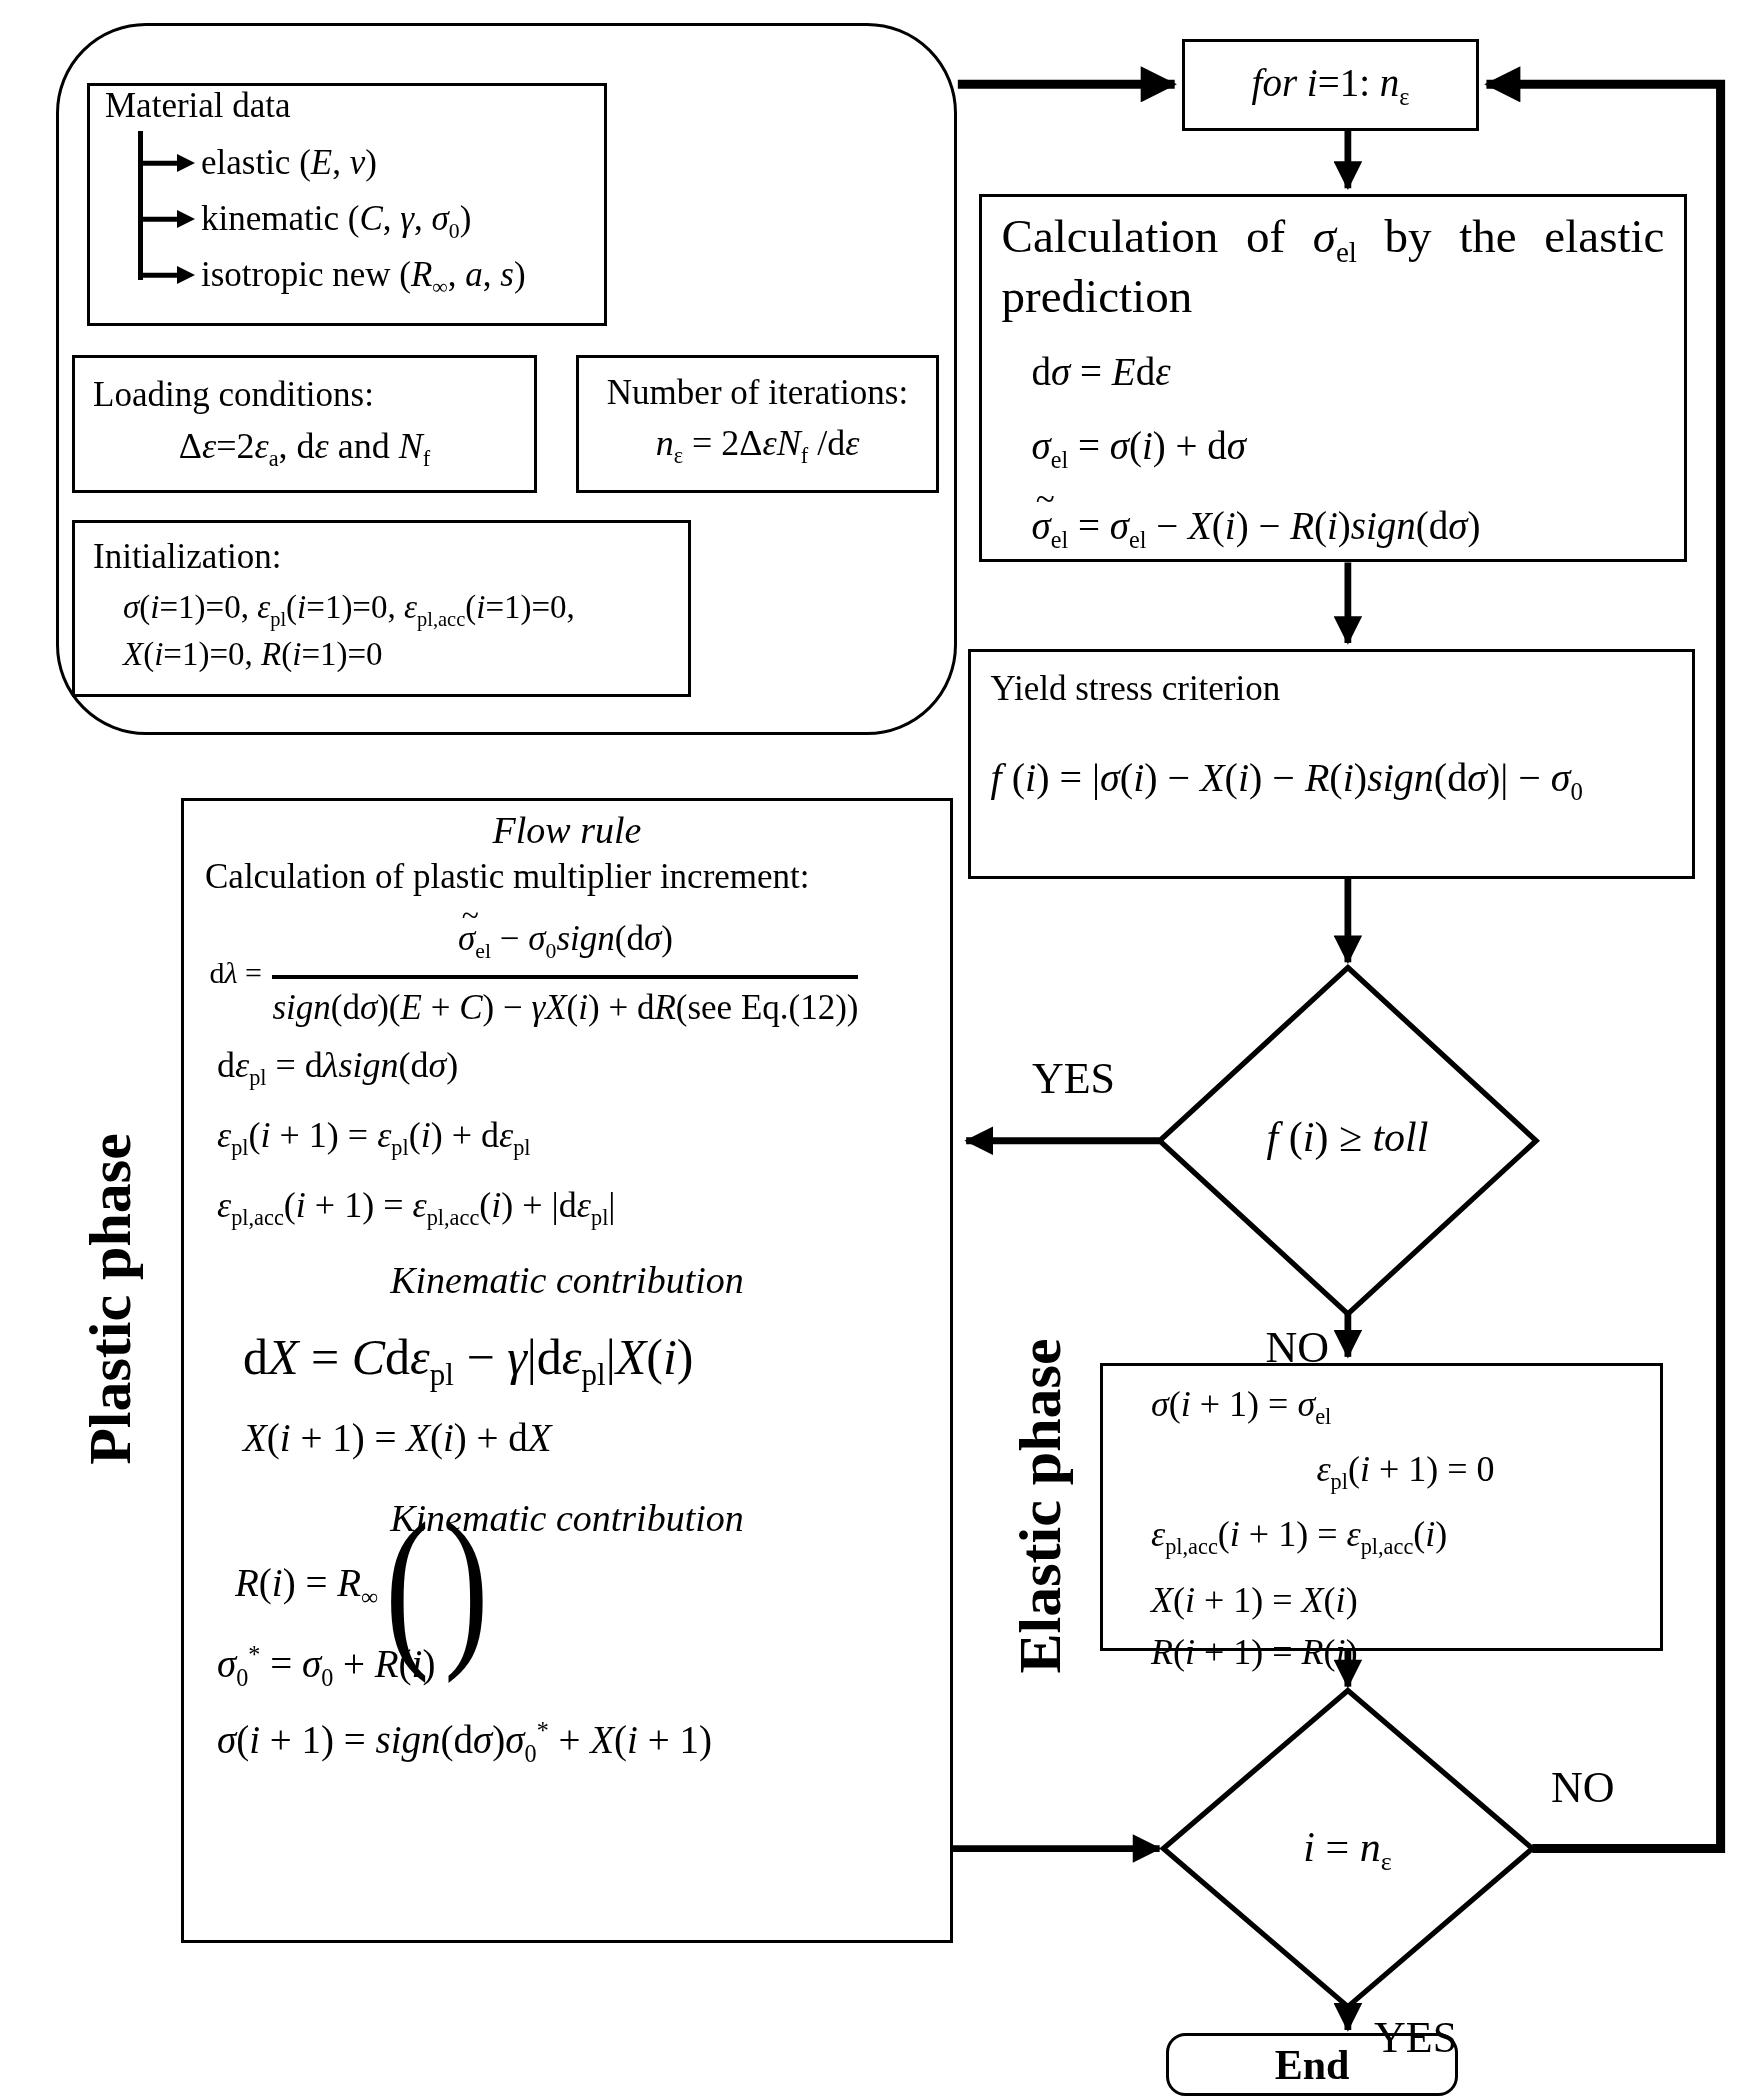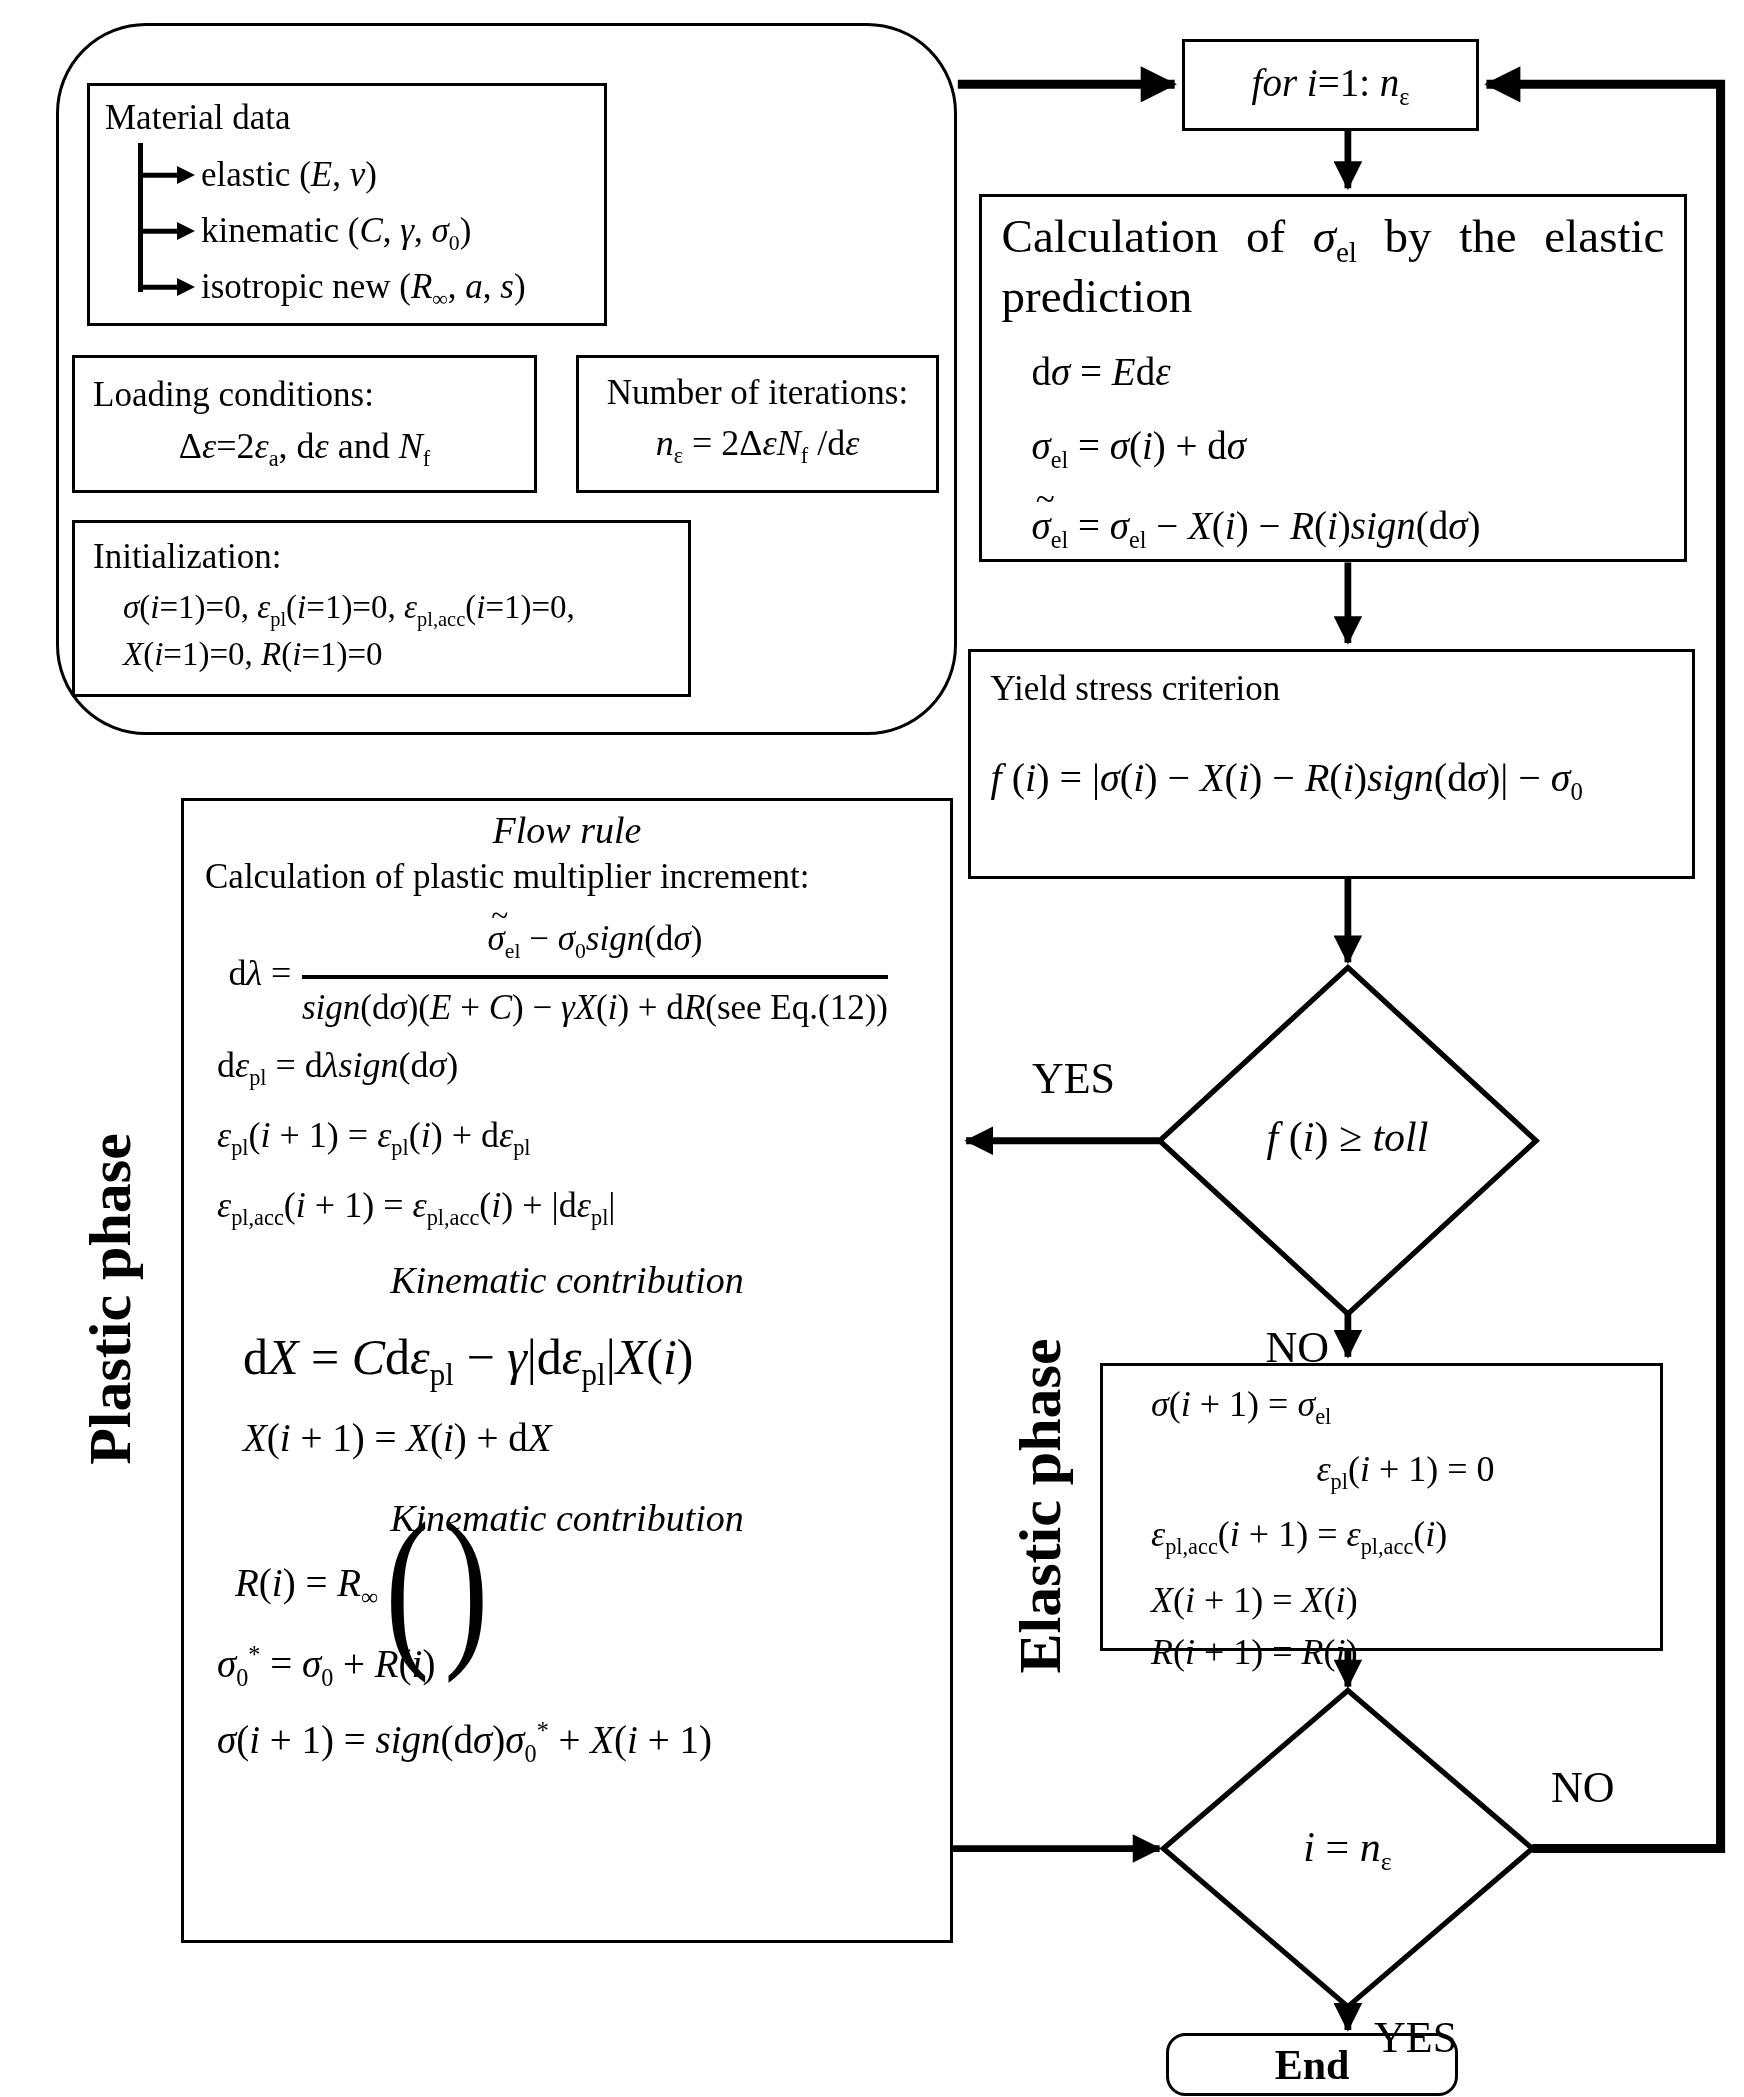--- a/index.html
+++ b/index.html
@@ -61,21 +61,21 @@
     <polyline class="conn" points="2035,2455 2285,2455 2285,112 1974,112" stroke-width="12" marker-end="url(#ahBig)"></polyline>
     <line class="conn" x1="1790" y1="2665" x2="1790" y2="2696" stroke-width="9" marker-end="url(#ah)"></line>
     <line class="conn" x1="712" y1="563" x2="752" y2="563" stroke-width="16" marker-end="url(#ahBig)"></line>
 
     <polygon points="1790,1285 2040,1515 1790,1745 1540,1515" fill="#fff" stroke="#000" stroke-width="7"></polygon>
     <polygon points="1790,2245 2035,2455 1790,2665 1545,2455" fill="#fff" stroke="#000" stroke-width="7"></polygon>
   </svg>
 
   <div class="node rounded-container" style="left:56px;top:22.6px;width:901px;height:712px;"></div>
 
-  <div class="node" style="left:87px;top:83px;width:520px;height:243px;padding:12px 15px;">
+  <div class="node" style="left:87px;top:83px;width:520px;height:243px;padding:0 15px;">
     <div class="ttl">Material data</div>
     <div class="tree">
       <div class="trunk" style="height:149px;"></div>
       <div class="titem">elastic (<i>E</i>, <i>v</i>)</div>
       <div class="titem">kinematic (<i>C</i>, <i>γ</i>, <i>σ</i><sub>0</sub>)</div>
       <div class="titem">isotropic new (<i>R</i><sub>∞</sub>, <i>a</i>, <i>s</i>)</div>
     </div>
   </div>
 
   <div class="node" style="left:72px;top:355px;width:465px;height:138px;padding:16.6px 18px;">
@@ -111,21 +111,21 @@
   </div>
 
   <div class="dlabel" style="left:1197px;top:1113px;width:301px;"><i>f</i> (<i>i</i>) ≥ <i>toll</i></div>
   <div class="branchlbl" style="left:1002px;top:1053px;width:143px;text-align:center;">YES</div>
   <div class="branchlbl" style="left:1216px;top:1322px;width:113px;text-align:right;">NO</div>
 
   <div class="node" style="left:181px;top:798px;width:772px;height:1145px;padding:7px 21px;">
     <div class="ctr it" style="font-size:38px;">Flow rule</div>
     <div style="font-size:35px;margin-top:4.5px;">Calculation of plastic multiplier  increment:</div>
     <div class="frow" style="margin:22.6px 0 4.5px 4.5px;font-size:35px;">
-      <span style="font-size:36px;margin-left:19px;">d<i>λ</i> =</span>
+      <span style="font-size:30px;">d<i>λ</i> =</span>
       <span class="frac" style="margin-left:10.5px;">
         <span class="num"><span class="tld"><i>σ</i><span class="tm">~</span></span><sub>el</sub> − <i>σ</i><sub>0</sub><i>sign</i>(d<i>σ</i>)</span>
         <span class="den"><i>sign</i>(d<i>σ</i>)(<i>E</i> + <i>C</i>) − <i>γX</i>(<i>i</i>) + d<i>R</i>(see Eq.(12))</span>
       </span>
     </div>
     <div class="eq" style="margin:16.6px 0 0 12px;">d<i>ε</i><sub>pl</sub> = d<i>λsign</i>(d<i>σ</i>)</div>
     <div class="eq" style="margin:22.6px 0 0 12px;"><i>ε</i><sub>pl</sub>(<i>i</i> + 1) = <i>ε</i><sub>pl</sub>(<i>i</i>) + d<i>ε</i><sub>pl</sub></div>
     <div class="eq" style="margin:22.6px 0 0 12px;"><i>ε</i><sub>pl,acc</sub>(<i>i</i> + 1) = <i>ε</i><sub>pl,acc</sub>(<i>i</i>) + |d<i>ε</i><sub>pl</sub>|</div>
     <div class="ctr it" style="font-size:38px;margin-top:27px;">Kinematic contribution</div>
     <div class="eq" style="margin:25.6px 0 0 38px;font-size:50px;">d<i>X</i> = <i>C</i>d<i>ε</i><sub>pl</sub> − <i>γ</i>|d<i>ε</i><sub>pl</sub>|<i>X</i>(<i>i</i>)</div>

